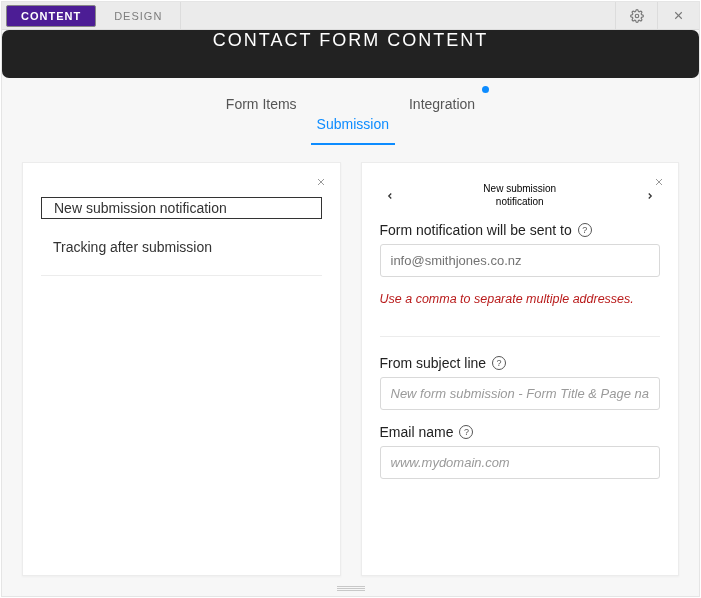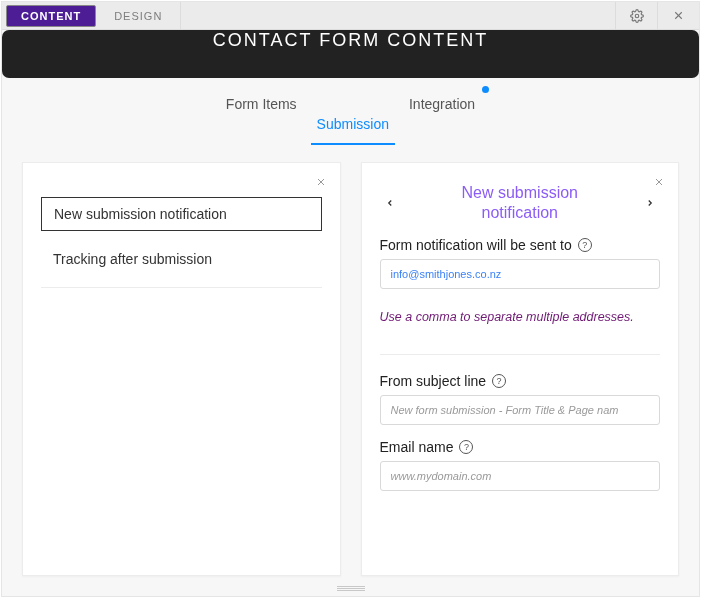--- a/index.html
+++ b/index.html
@@ -144,34 +144,34 @@
     }
     .left-item {
       padding: 20px 12px;
       font-size: 14px;
       color: #333;
       cursor: pointer;
       border-bottom: 1px solid #ececec;
     }
     .left-item.selected {
       border: 1px solid #333;
-      padding: 8px 12px;
+      padding: 2px 12px;
     }
     .right-header {
       display: flex;
       align-items: center;
       justify-content: space-between;
       margin-top: 4px;
       margin-bottom: 14px;
     }
     .right-title {
       text-align: center;
       flex: 1;
-      font-size: 16px;
-      color: #8b5cf6;
+      font-size: 10px;
+      color: #000000;
       line-height: 1.25;
     }
     .chevron {
       width: 20px;
       height: 20px;
       display: flex;
       align-items: center;
       justify-content: center;
       cursor: pointer;
       color: #333;
@@ -197,33 +197,33 @@
       justify-content: center;
       font-size: 9px;
       color: #555;
       cursor: pointer;
     }
     .text-input {
       width: 100%;
       border: 1px solid #d9d9d9;
       border-radius: 3px;
       padding: 8px 10px;
-      font-size: 11px;
-      color: #3b82f6;
+      font-size: 13px;
+      color: #737373;
       font-family: inherit;
     }
     .text-input::placeholder {
       color: #9a9a9a;
       font-style: italic;
     }
     .helper-text {
       font-size: 12.5px;
-      color: #701a75;
+      color: #b91c1c;
       font-style: italic;
-      margin-top: 20px;
+      margin-top: 14px;
       line-height: 1.35;
     }
     .divider {
       border: none;
       border-top: 1px solid #ececec;
       margin: 14px 0 18px 0;
     }
     .resize-handle {
       position: absolute;
       bottom: 5px;

